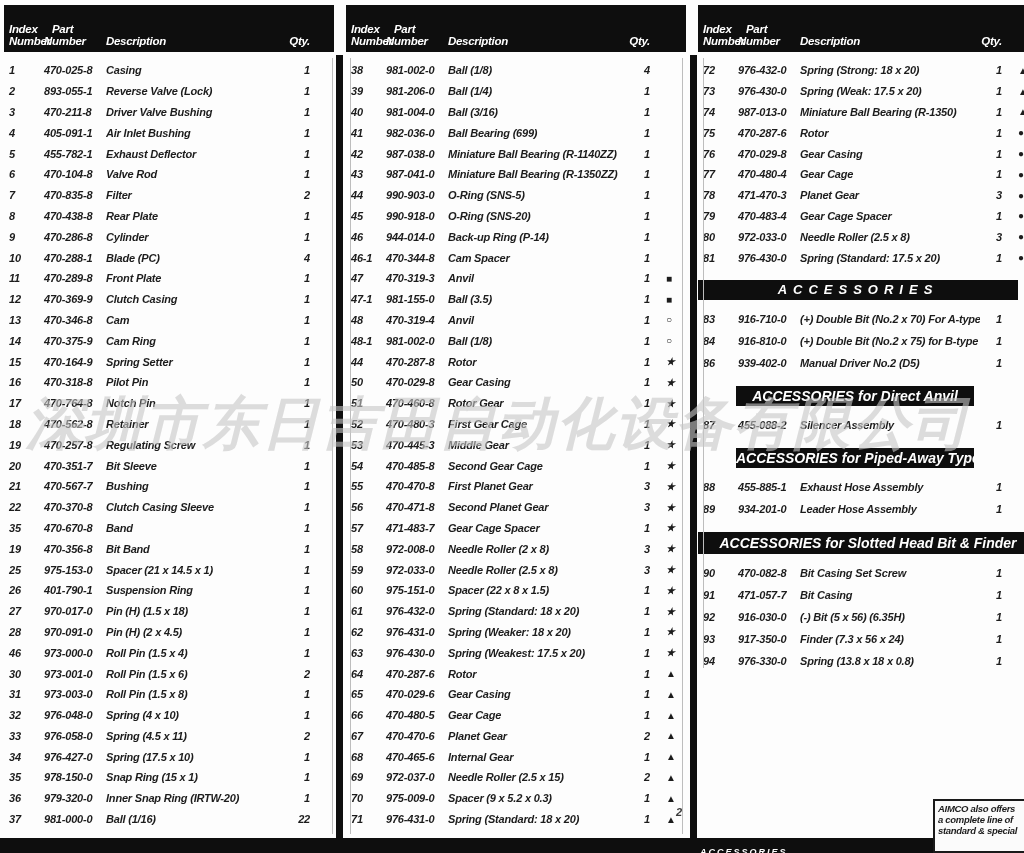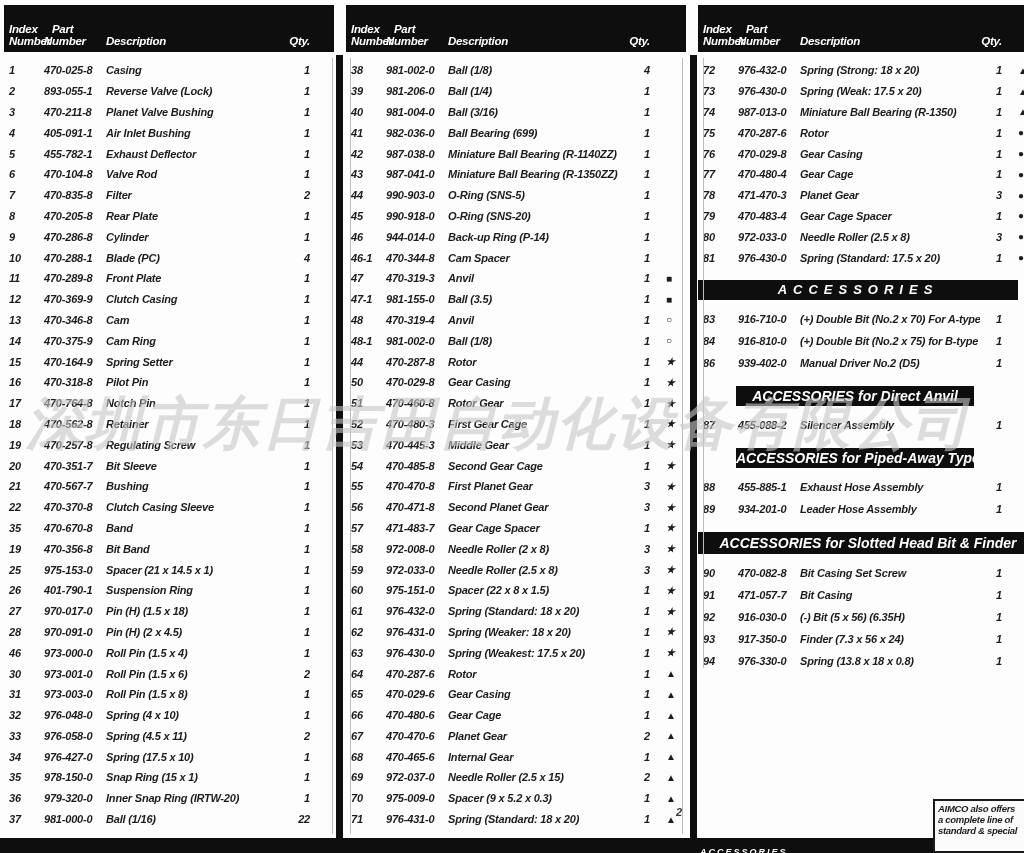--- a/index.html
+++ b/index.html
@@ -69,21 +69,21 @@
         <div class="row">
           <span class="c-idx">2</span>
           <span class="c-part">893-055-1</span>
           <span class="c-desc">Reverse Valve (Lock)</span>
           <span class="c-qty">1</span>
           <span class="c-sym"></span>
         </div>
         <div class="row">
           <span class="c-idx">3</span>
           <span class="c-part">470-211-8</span>
-          <span class="c-desc">Planet Valve Bushing</span>
+          <span class="c-desc">Driver Valve Bushing</span>
           <span class="c-qty">1</span>
           <span class="c-sym"></span>
         </div>
         <div class="row">
           <span class="c-idx">4</span>
           <span class="c-part">405-091-1</span>
           <span class="c-desc">Air Inlet Bushing</span>
           <span class="c-qty">1</span>
           <span class="c-sym"></span>
         </div>
@@ -103,21 +103,21 @@
         </div>
         <div class="row">
           <span class="c-idx">7</span>
           <span class="c-part">470-835-8</span>
           <span class="c-desc">Filter</span>
           <span class="c-qty">2</span>
           <span class="c-sym"></span>
         </div>
         <div class="row">
           <span class="c-idx">8</span>
-          <span class="c-part">470-205-8</span>
+          <span class="c-part">470-438-8</span>
           <span class="c-desc">Rear Plate</span>
           <span class="c-qty">1</span>
           <span class="c-sym"></span>
         </div>
         <div class="row">
           <span class="c-idx">9</span>
           <span class="c-part">470-286-8</span>
           <span class="c-desc">Cylinder</span>
           <span class="c-qty">1</span>
           <span class="c-sym"></span>
@@ -548,21 +548,21 @@
         </div>
         <div class="row">
           <span class="c-idx">65</span>
           <span class="c-part">470-029-6</span>
           <span class="c-desc">Gear Casing</span>
           <span class="c-qty">1</span>
           <span class="c-sym">▲</span>
         </div>
         <div class="row">
           <span class="c-idx">66</span>
-          <span class="c-part">470-480-6</span>
+          <span class="c-part">470-480-5</span>
           <span class="c-desc">Gear Cage</span>
           <span class="c-qty">1</span>
           <span class="c-sym">▲</span>
         </div>
         <div class="row">
           <span class="c-idx">67</span>
           <span class="c-part">470-470-6</span>
           <span class="c-desc">Planet Gear</span>
           <span class="c-qty">2</span>
           <span class="c-sym">▲</span>

